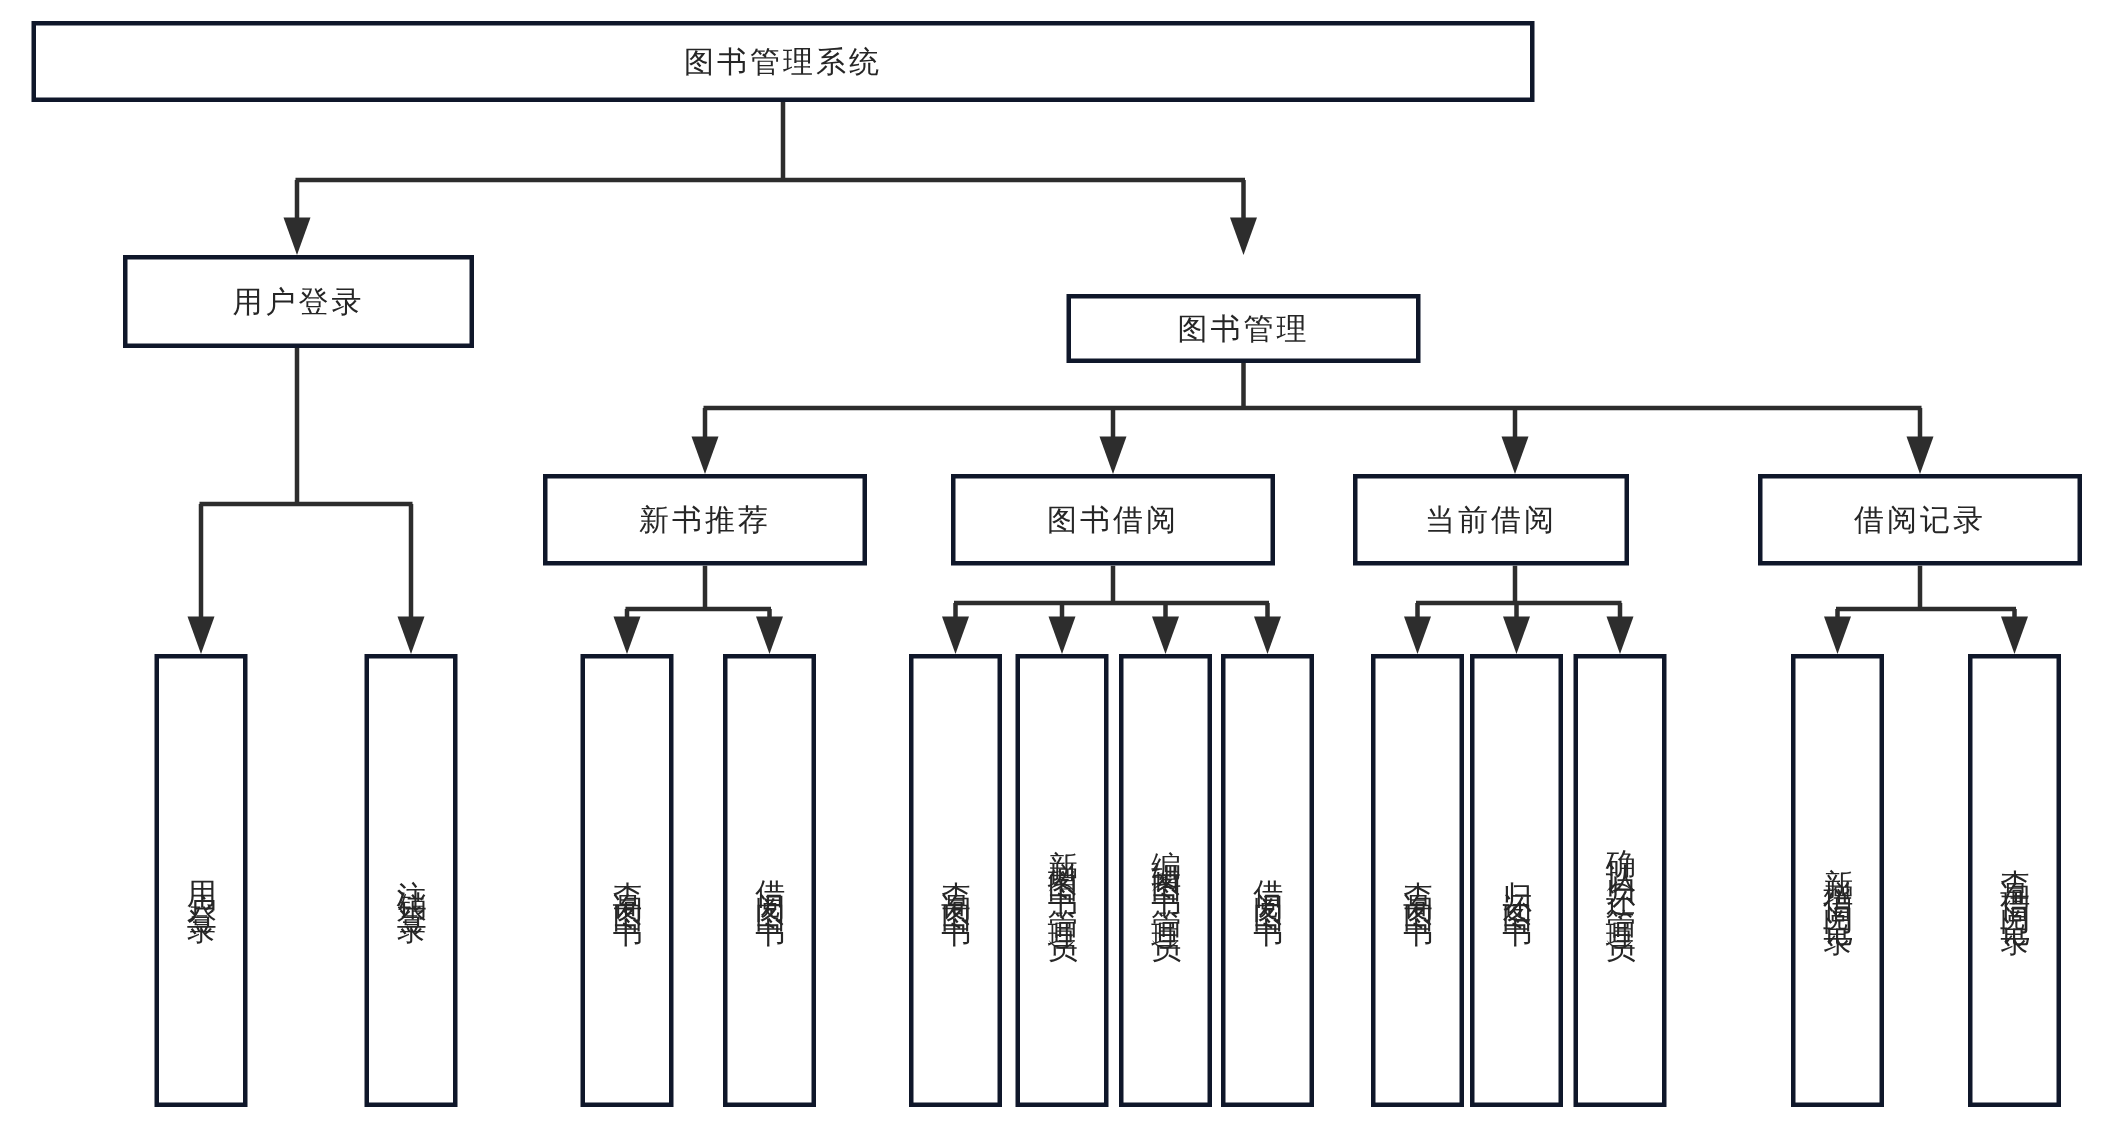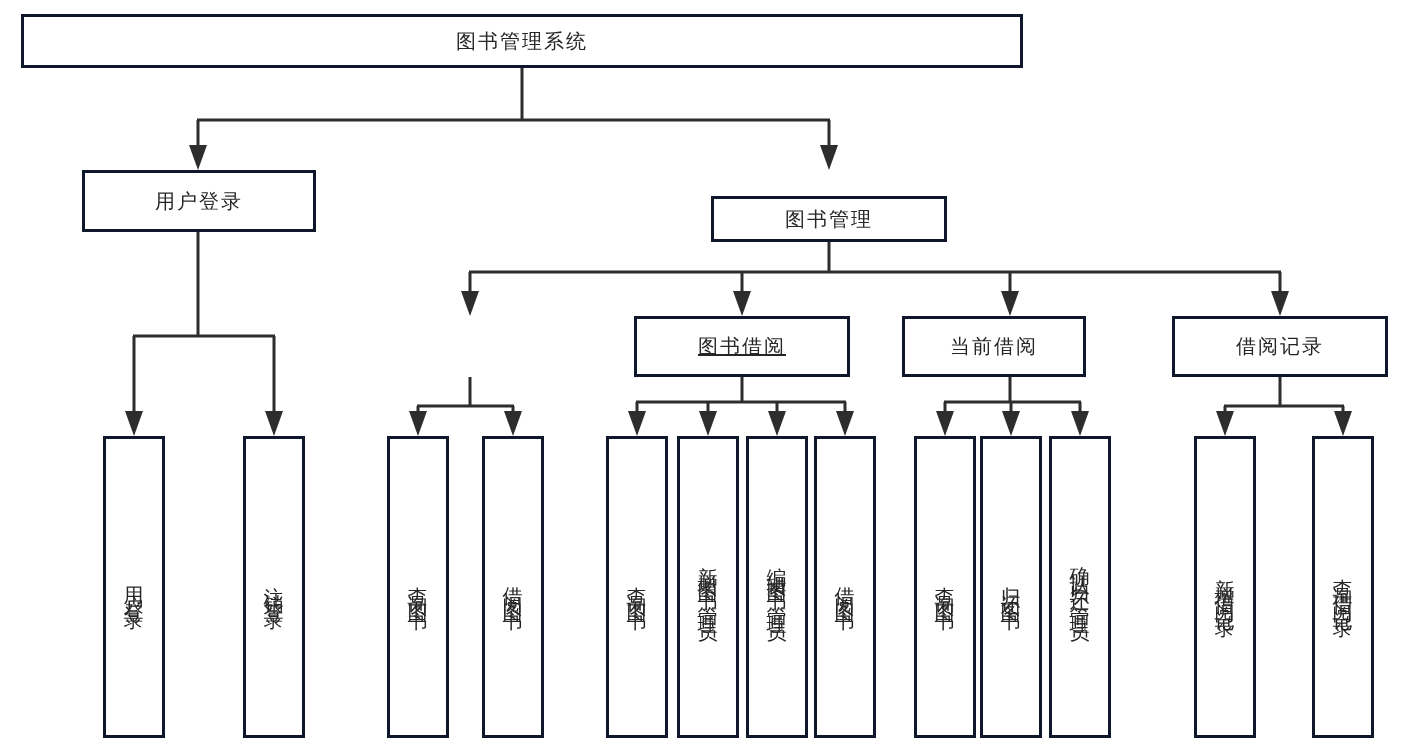--- a/index.html
+++ b/index.html
@@ -92,22 +92,25 @@
   </div>
 
   <div class="box h" style="left:82px; top:170px; width:234px; height:62px;">
     <span>用户登录</span>
   </div>
 
   <div class="box h" style="left:711px; top:170px; width:236px; height:46px;margin-top:26px;">
     <span>图书管理</span>
   </div>
 
+  <div class="box h" style="left:362px; top:316px; width:216px; height:61px;">
+    <span>新书推荐</span>
+  </div>
 
-  <div class="box h" style="left:634px; top:316px; width:216px; height:61px;text-decoration:underline;">
+  <div class="box h" style="left:634px; top:316px; width:216px; height:61px;">
     <span>图书借阅</span>
   </div>
 
   <div class="box h" style="left:902px; top:316px; width:184px; height:61px;">
     <span>当前借阅</span>
   </div>
 
   <div class="box h" style="left:1172px; top:316px; width:216px; height:61px;">
     <span>借阅记录</span>
   </div>

